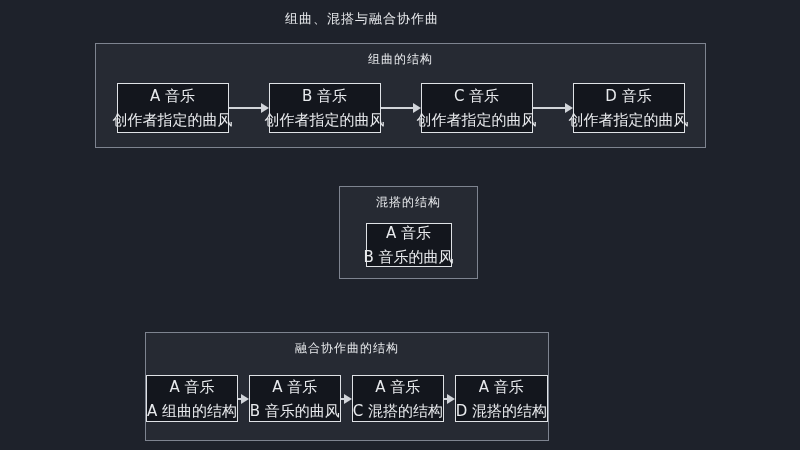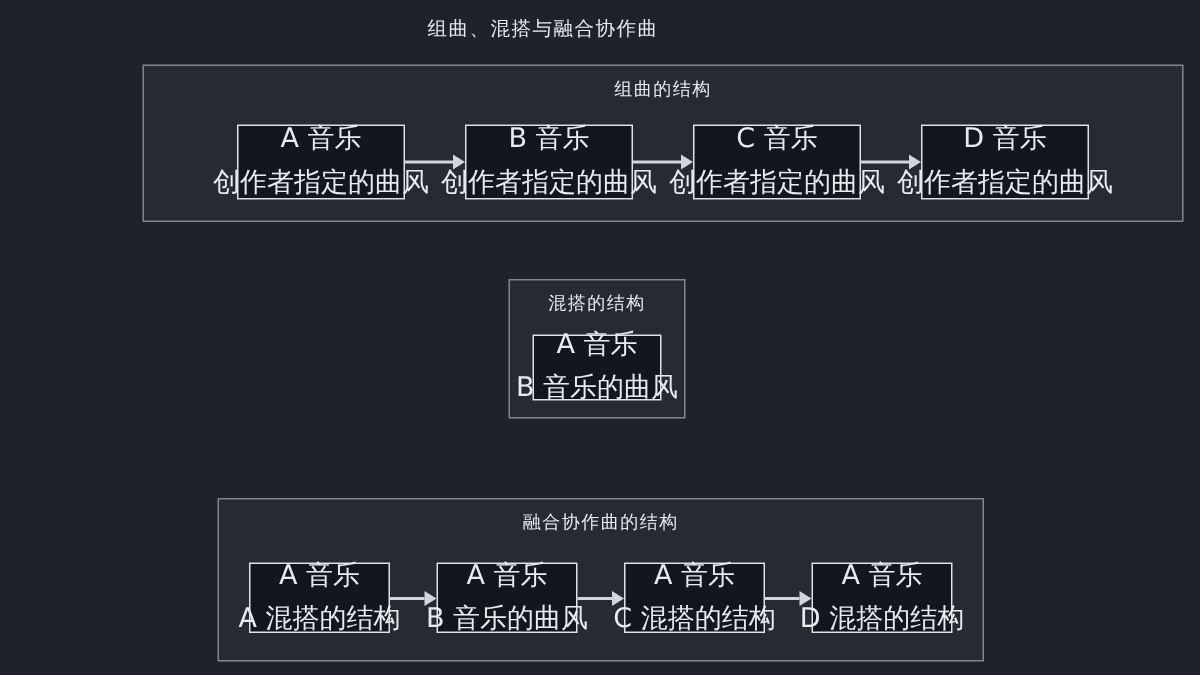--- a/index.html
+++ b/index.html
@@ -23,28 +23,28 @@
   }
   .container-title {
     text-align: center; font-size: 12px; padding-top: 7px; letter-spacing: 1px;
   }
   .row { flex: 1; display: flex; align-items: center; justify-content: center; }
   .node {
     background: #13161d;
     border: 1px solid #dfe2e6;
     display: flex; flex-direction: column;
     align-items: center; justify-content: center;
-    text-align: center; font-size: 18px; line-height: 1.6;
+    text-align: center; font-size: 15px; line-height: 1.6;
     white-space: nowrap;
   }
-  #sec-medley { left: 95px;  top: 43px;  width: 694px; height: 105px; }
+  #sec-medley { left: 95px;  top: 43px;  width: 611px; height: 105px; }
   #sec-medley .node { width: 112px; height: 50px; }
-  #sec-mashup { left: 339px; top: 186px; width: 118px; height: 93px; justify-content: space-between; }
+  #sec-mashup { left: 339px; top: 186px; width: 139px; height: 93px; justify-content: space-between; }
   #sec-mashup .node { width: 86px; height: 44px; }
-  #sec-fusion { left: 145px; top: 332px; width: 511px; height: 109px; }
+  #sec-fusion { left: 145px; top: 332px; width: 404px; height: 109px; }
   #sec-fusion .node { width: 94px; height: 47px; }
   .arrow { display: flex; align-items: center; }
   .arrow-lg { width: 40px; }
   .arrow-sm { width: 31px; }
   .arrow .shaft { flex: 1; height: 2px; background: #d2d5da; }
   .arrow .head {
     width: 0; height: 0;
     border-top: 5px solid transparent;
     border-bottom: 5px solid transparent;
     border-left: 8px solid #d2d5da;
@@ -97,21 +97,21 @@
       <span>B 音乐的曲风</span>
     </div>
   </div>
 </div>
 
 <div id="sec-fusion" class="container">
   <div class="container-title">融合协作曲的结构</div>
   <div class="row">
     <div class="node">
       <span>A 音乐</span>
-      <span>A 混搭的结构</span>
+      <span>A 组曲的结构</span>
     </div>
     <div class="arrow arrow-sm">
         <span class="shaft"></span>
         <span class="head"></span>
       </div>
     <div class="node">
       <span>A 音乐</span>
       <span>B 音乐的曲风</span>
     </div>
     <div class="arrow arrow-sm">

